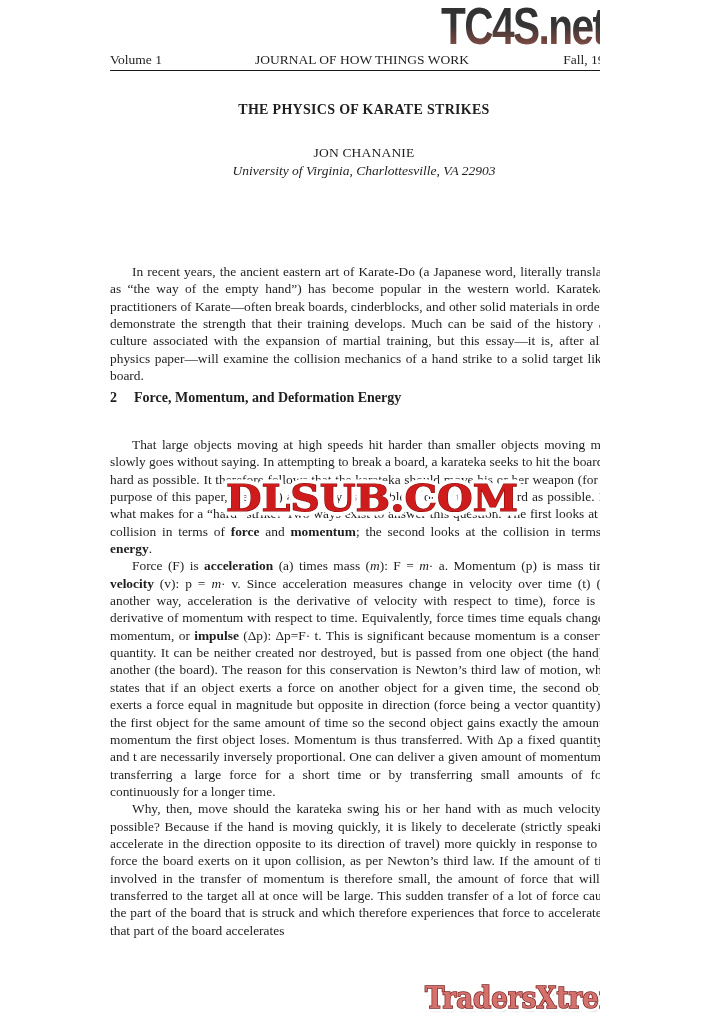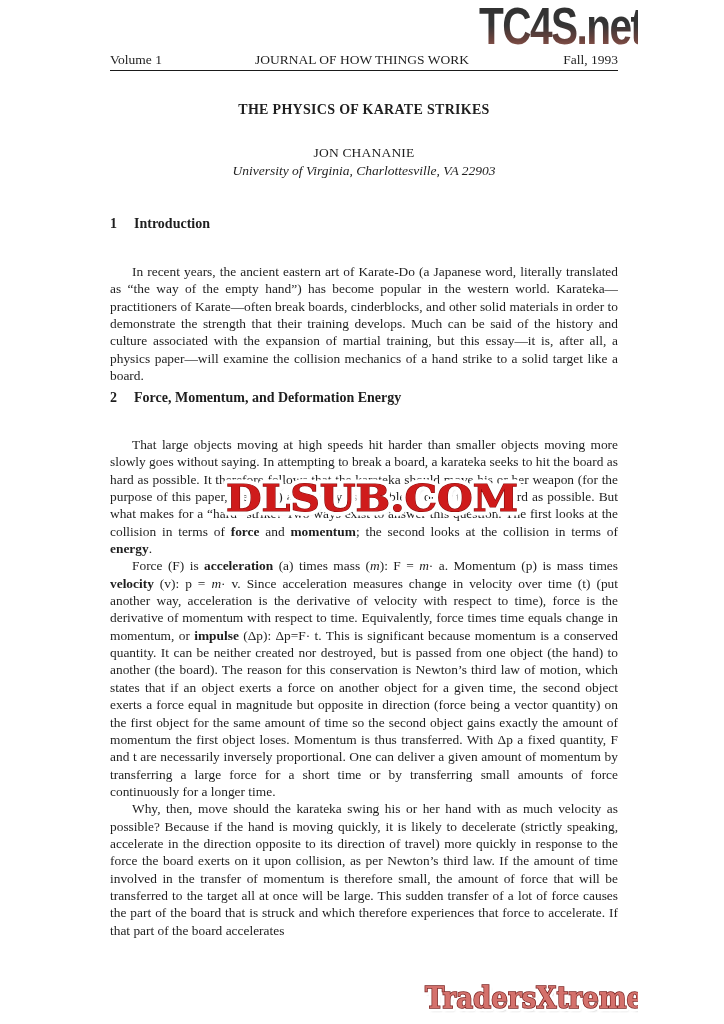--- a/index.html
+++ b/index.html
@@ -4,21 +4,20 @@
 <style>
   html, body { margin: 0; padding: 0; background: #ffffff; }
   .page {
     position: relative;
     width: 600px;
     height: 1024px;
     background: #ffffff;
     font-family: "Liberation Serif", serif;
     color: #1e1e1e;
     overflow: hidden;
-    padding-left: 38px;
   }
 
   
   .tc4s-logo {
     position: absolute;
     top: 0px;
     right: -4px;
     font-family: "Liberation Sans", sans-serif;
     font-weight: 700;
     font-size: 52px;
@@ -141,23 +140,20 @@
     <span>Volume 1</span>
     <span class="mid">JOURNAL OF HOW THINGS WORK</span>
     <span>Fall, 1993</span>
   </div>
   <div class="header-rule"></div>
 
   <div class="article-title">THE PHYSICS OF KARATE STRIKES</div>
   <div class="article-author">JON CHANANIE</div>
   <div class="article-affiliation">University of Virginia, Charlottesville, VA 22903</div>
 
-  <div class="section-heading sec1-heading">
-    <span class="sec-num">1</span><span>Introduction</span>
-  </div>
   <div class="section-body sec1-body">
     <p><span>In recent years, the ancient eastern art of Karate-Do (a Japanese word, literally translated as “the way of the empty hand”) has become popular in the western world. Karateka—practitioners of Karate—often break boards, cinderblocks, and other solid materials in order to demonstrate the strength that their training develops. Much can be said of the history and culture associated with the expansion of martial training, but this essay—it is, after all, a physics paper—will examine the collision mechanics of a hand strike to a solid target like a board.</span></p>
   </div>
 
   <div class="section-heading sec2-heading">
     <span class="sec-num">2</span><span>Force, Momentum, and Deformation Energy</span>
   </div>
   <div class="section-body sec2-body">
     <p><span>That large objects moving at high speeds hit harder than smaller objects moving more slowly goes without saying. In attempting to break a board, a karateka seeks to hit the board as hard as possible. It therefore follows that the karateka should move his or her weapon (for the purpose of this paper, the hand) as quickly as possible in order to hit as hard as possible. But what makes for a “hard” strike? Two ways exist to answer this question. The first looks at the collision in terms of </span><b>force</b><span> and </span><b>momentum</b><span>; the second looks at the collision in terms of </span><b>energy</b><span>.</span></p>
     <p><span>Force (F) is </span><b>acceleration</b><span> (a) times mass (</span><i>m</i><span>): F = </span><i>m</i><span>· a. Momentum (p) is mass times </span><b>velocity</b><span> (v): p = </span><i>m</i><span>· v. Since acceleration measures change in velocity over time (t) (put another way, acceleration is the derivative of velocity with respect to time), force is the derivative of momentum with respect to time. Equivalently, force times time equals change in momentum, or </span><b>impulse</b><span> (Δp): Δp=F· t. This is significant because momentum is a conserved quantity. It can be neither created nor destroyed, but is passed from one object (the hand) to another (the board). The reason for this conservation is Newton’s third law of motion, which states that if an object exerts a force on another object for a given time, the second object exerts a force equal in magnitude but opposite in direction (force being a vector quantity) on the first object for the same amount of time so the second object gains exactly the amount of momentum the first object loses. Momentum is thus transferred. With Δp a fixed quantity, F and t are necessarily inversely proportional. One can deliver a given amount of momentum by transferring a large force for a short time or by transferring small amounts of force continuously for a longer time.</span></p>

